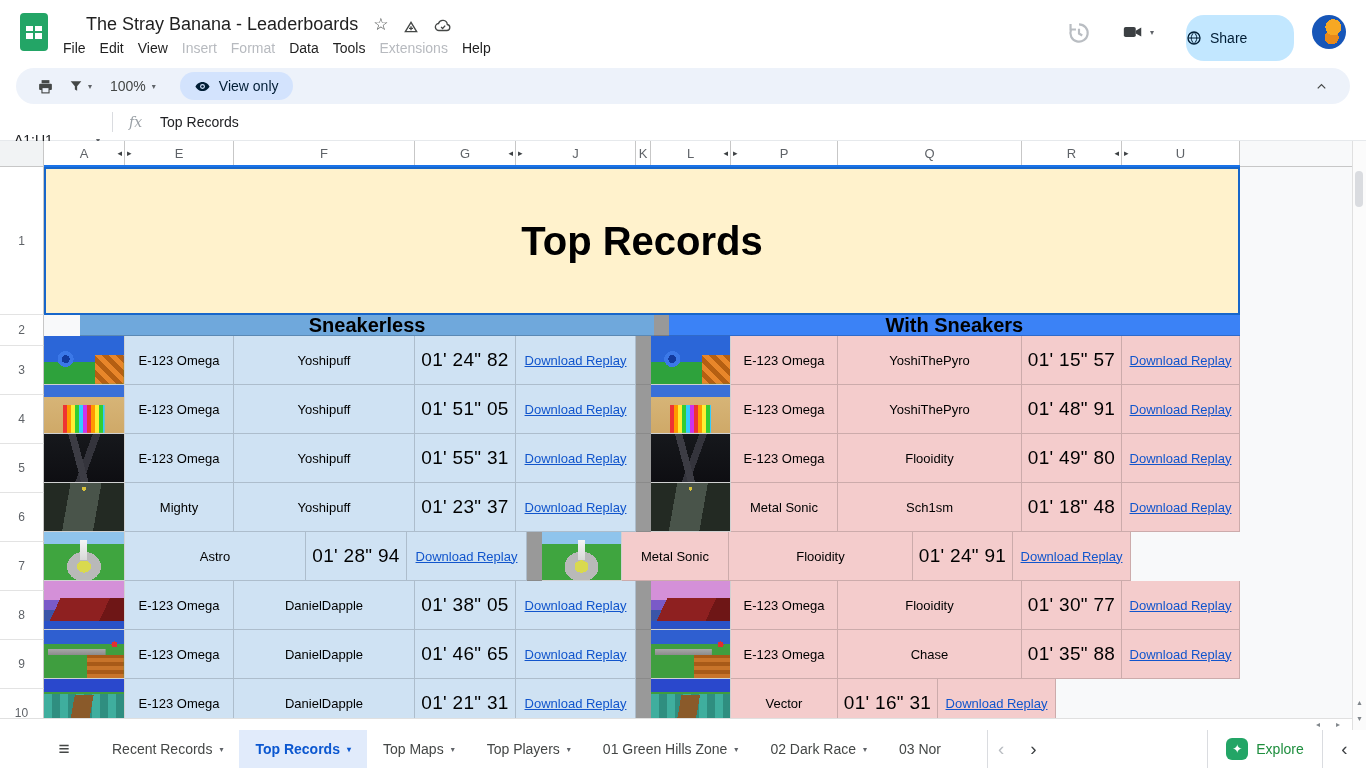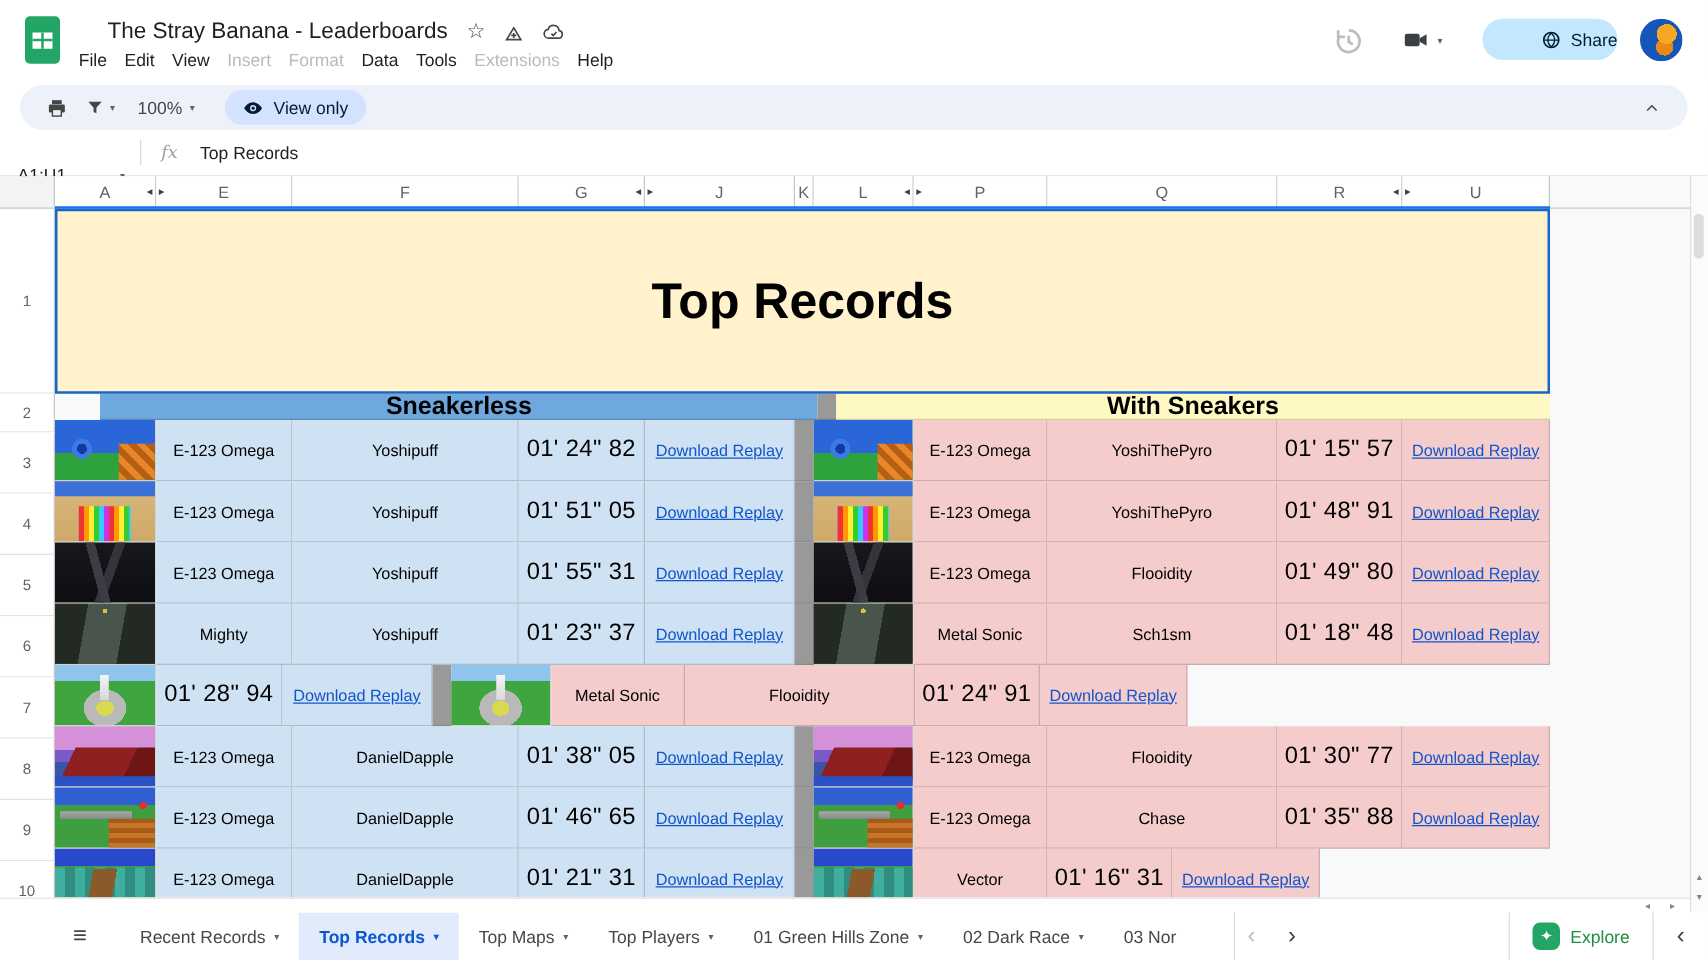--- a/index.html
+++ b/index.html
@@ -16,22 +16,22 @@
         linear-gradient(#23a566,#23a566) 0 50%/100% 2px no-repeat,#fff;}
   .titlerow{position:absolute;left:62px;top:9px;height:26px;display:flex;align-items:flex-end;gap:15px;margin-left:24px;}
   .doctitle{font-size:18px;color:#1f1f1f;}
   .t-ic{color:#444746;}
   .menurow{position:absolute;left:56px;top:35px;display:flex;align-items:center;height:26px;}
   .menu-item{padding:0 7px;font-size:14px;color:#1f1f1f;line-height:26px;border-radius:4px;}
   .menu-item.disabled{color:#b7babf;}
   .hist{position:absolute;left:1066px;top:20px;}
   .camgrp{position:absolute;left:1122px;top:21px;display:flex;align-items:center;gap:6px;}
   .caret{font-size:8px;color:#5f6368;}
-  .share{position:absolute;left:1186px;top:15px;width:108px;height:33px;border-radius:18px;background:#c2e7ff;
-         display:flex;align-items:center;justify-content:flex-end;gap:8px;font-size:14px;font-weight:500;color:#001d35;}
+  .share{position:absolute;left:1186px;top:15px;width:108px;height:46px;border-radius:18px;background:#c2e7ff;
+         display:flex;align-items:center;justify-content:flex-start;gap:8px;font-size:14px;font-weight:500;color:#001d35;}
   .avatar{position:absolute;left:1312px;top:15px;width:34px;height:34px;border-radius:50%;
           background:radial-gradient(circle at 63% 36%,#f7a823 0 8px,rgba(0,0,0,0) 8px),
                      radial-gradient(circle at 58% 66%,#e8891a 0 7px,rgba(0,0,0,0) 7px),#1756b8;}
 
   
   .tbar{position:absolute;left:16px;top:68px;width:1334px;height:36px;border-radius:18px;background:#edf2fa;
         display:flex;align-items:center;gap:2px;padding:0 14px;box-sizing:border-box;}
   .tbtn{width:30px;height:30px;border-radius:15px;display:flex;align-items:center;justify-content:center;gap:4px;}
   .tbtn.wide{width:auto;padding:0 6px;}
   .zoomctl{display:flex;align-items:center;gap:6px;padding:0 10px;font-size:14px;color:#444746;}
@@ -63,21 +63,21 @@
       font-size:12px;color:#5f6368;text-align:center;}
   .content{position:absolute;left:44px;top:26px;width:1196px;}
   .title-row{height:148px;background:#fff2cc;display:flex;align-items:center;justify-content:center;
              font-size:40px;font-weight:700;color:#000;}
   .sel-overlay{position:absolute;left:44px;top:26px;width:1196px;height:148px;border:2px solid #1766ca;
                box-sizing:border-box;pointer-events:none;z-index:4;}
   .sec-row{height:21px;display:flex;padding-left:36px;}
   .sec{display:flex;align-items:center;justify-content:center;font-size:20px;font-weight:700;color:#000;
        box-sizing:border-box;border-bottom:1px solid rgba(0,0,0,0.18);}
   .sec.blue{width:592px;background:#6fa8dc;}
-  .sec.red{width:589px;background:#fef9c3;}
+  .sec.red{width:589px;background:#3b82f6;}
   .sec.gray{width:15px;background:#999;}
   .grow{display:flex;height:49px;}
   .cell{box-sizing:border-box;border-right:1px solid rgba(0,0,0,0.16);border-bottom:1px solid rgba(0,0,0,0.16);
         display:flex;align-items:center;justify-content:center;overflow:hidden;}
   .left{background:#cfe2f3;}
   .right{background:#f4cccc;}
   .sep{background:#999;border-right:none;border-bottom:1px solid #8a8a8a;}
   .w-a{width:81px;}.w-e{width:109px;}.w-f{width:181px;}.w-g{width:101px;}.w-j{width:120px;}
   .w-k{width:15px;}.w-l{width:80px;}.w-p{width:107px;}.w-q{width:184px;}.w-r{width:100px;}.w-u{width:118px;}
   .txt{font-size:13px;color:#000;}
@@ -366,20 +366,21 @@
       <div class="cell txt w-p right">Metal Sonic</div>
       <div class="cell txt w-q right">Sch1sm</div>
       <div class="cell time w-r right">01' 18" 48</div>
       <div class="cell w-u right">
           <a class="dl">Download Replay</a>
         </div>
     </div>
 
     <div class="grow">
       <div class="cell thumb w-a t4"></div>
+      <div class="cell txt w-f left">Astro</div>
       <div class="cell time w-g left">01' 28" 94</div>
       <div class="cell w-j left">
           <a class="dl">Download Replay</a>
         </div>
       <div class="cell sep w-k"></div>
       <div class="cell thumb w-l t4"></div>
       <div class="cell txt w-p right">Metal Sonic</div>
       <div class="cell txt w-q right">Flooidity</div>
       <div class="cell time w-r right">01' 24" 91</div>
       <div class="cell w-u right">

